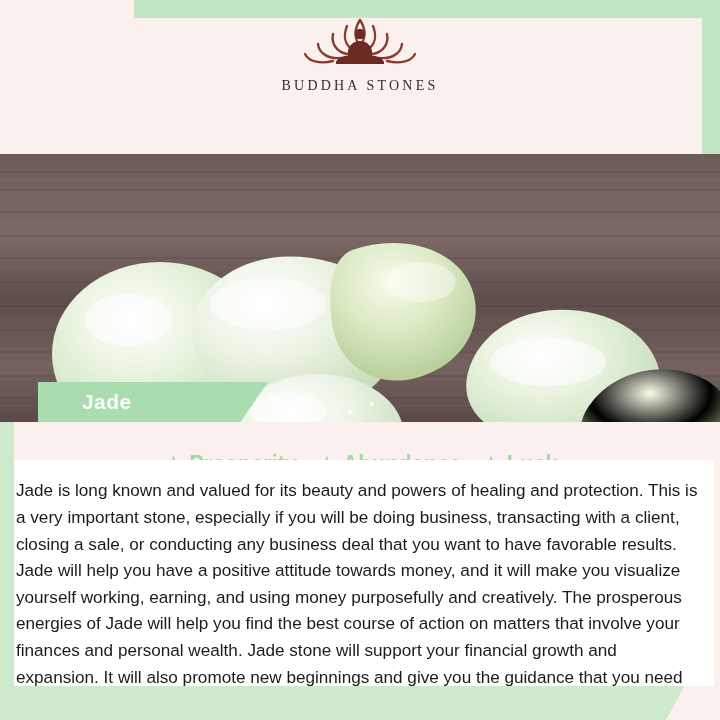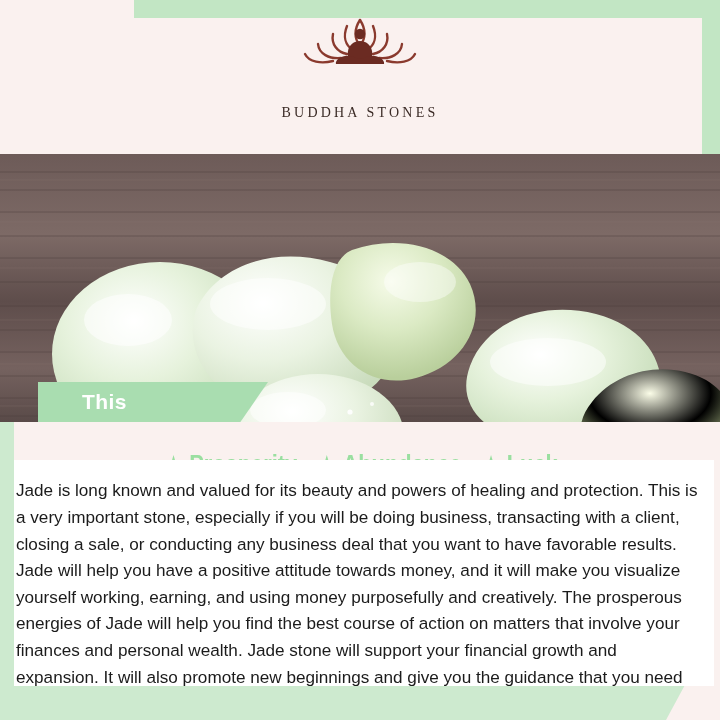--- a/index.html
+++ b/index.html
@@ -47,21 +47,21 @@
     background:#faf1ef;
     clip-path:polygon(0 100%,100% 100%,100% 0,34% 0);
   }
 
   
   .header{
     position:absolute;left:0;top:0;width:720px;height:108px;
   }
   .logo-wrap{
     position:absolute;left:0;top:12px;width:720px;
-    display:flex;flex-direction:column;align-items:center;gap:27px;
+    display:flex;flex-direction:column;align-items:center;
   }
   .logo-mark{width:150px;height:62px;display:block;}
   .logo-text{
     margin-top:4px;
     font-family:"Liberation Serif", serif;
     font-size:14px;
     letter-spacing:3.2px;
     color:#3b2b26;
     font-weight:400;
   }
@@ -245,21 +245,21 @@
 
       <ellipse cx="318" cy="282" rx="86" ry="62" fill="url(#st3)"></ellipse>
       <ellipse cx="288" cy="256" rx="38" ry="18" fill="#ffffff" opacity="0.5"></ellipse>
 
       <circle cx="350" cy="258" r="2.6" fill="#ffffff" opacity="0.9"></circle>
       <circle cx="372" cy="250" r="2" fill="#ffffff" opacity="0.8"></circle>
     </svg>
   </div>
 
   <div class="jade-banner">
-    <span class="jade-label">This</span>
+    <span class="jade-label">Jade</span>
   </div>
 
   <div class="benefits">
     <div class="benefit">
       <span class="star"></span>
       <span>Prosperity</span>
     </div>
     <div class="benefit">
       <span class="star"></span>
       <span>Abundance</span>

